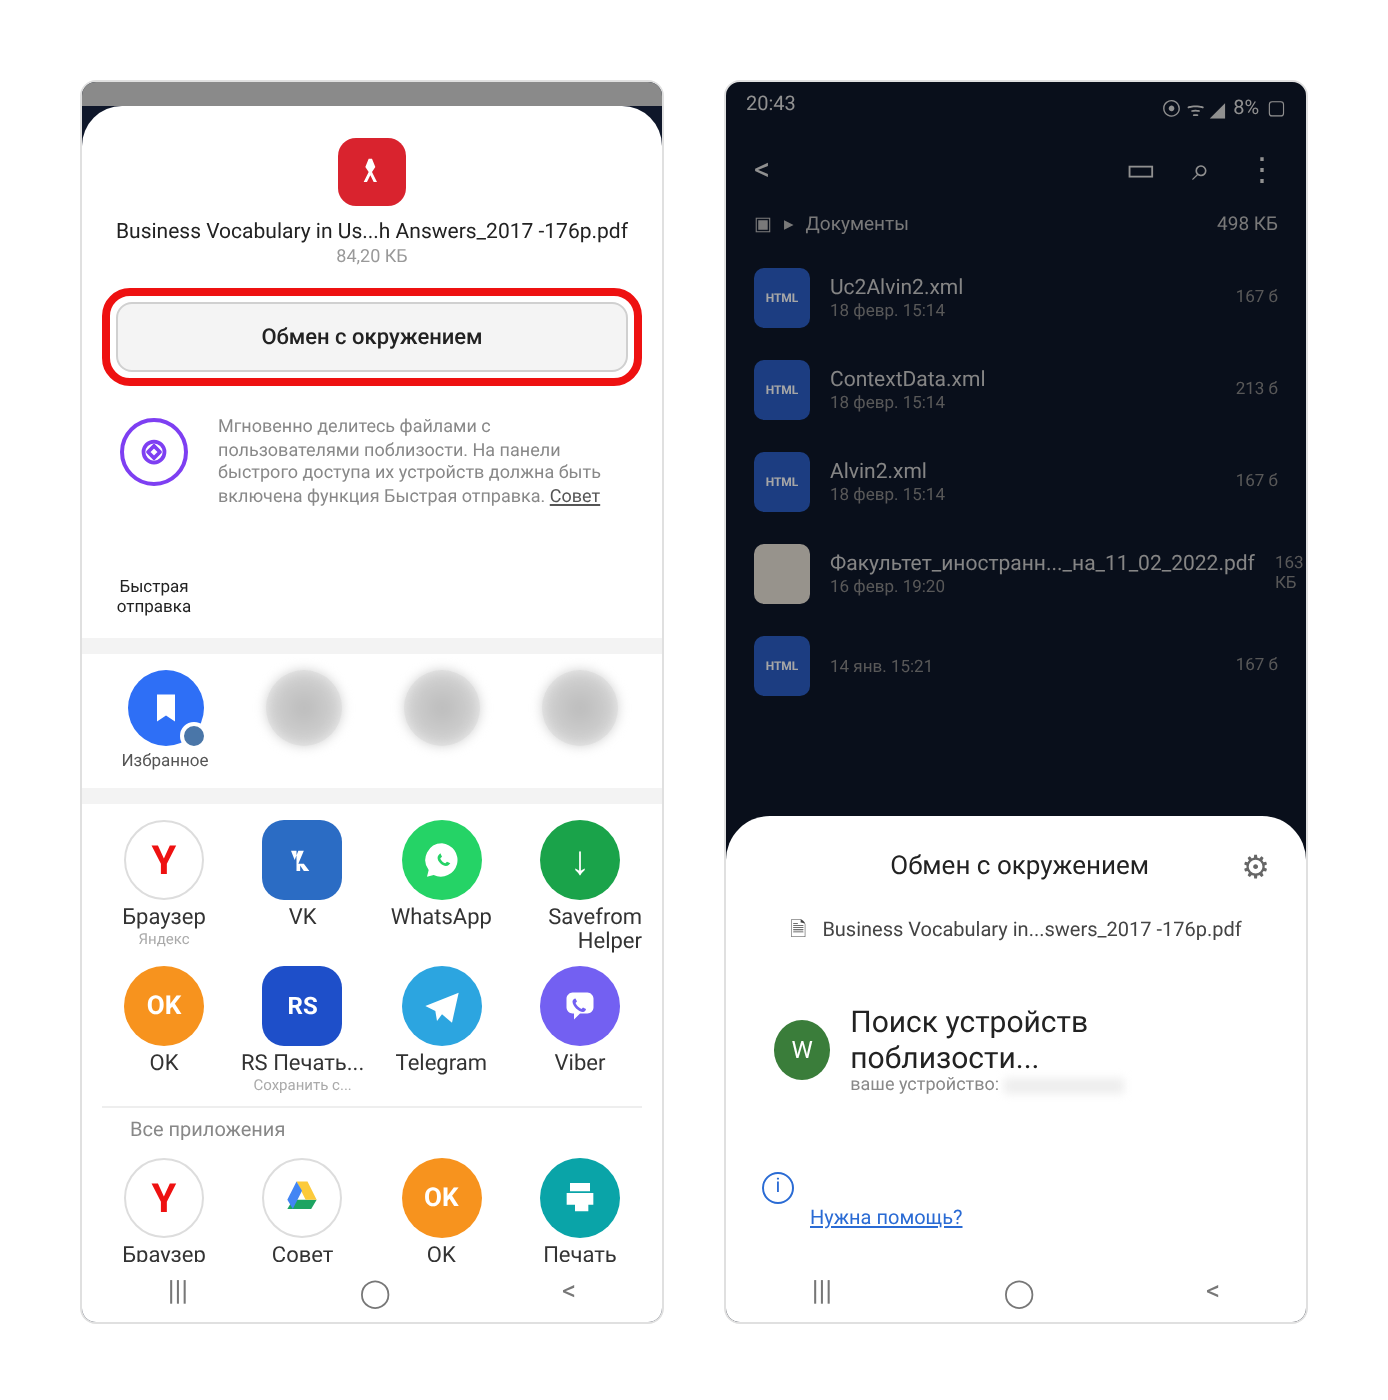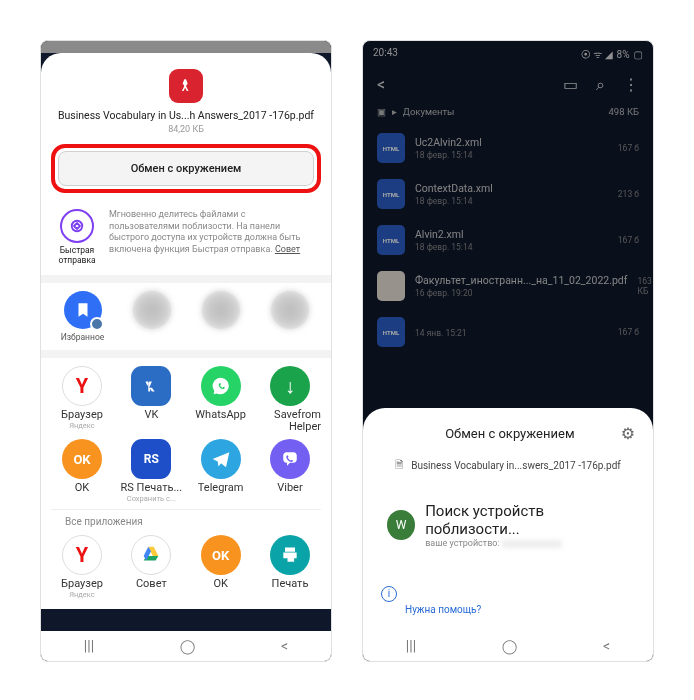--- a/index.html
+++ b/index.html
@@ -15,21 +15,21 @@
   .pdf-icon svg { width:20px; height:20px; }
   .file-name { font-size:10.5px; color:#222; }
   .file-size { font-size:9px; color:#999; margin-top:2px; }
   .nearby-btn-wrap { padding:4px 10px 10px; }
   .nearby-btn { border:4px solid #e11; border-radius:14px; padding:3px; }
   .nearby-btn-inner { background:#f4f4f4; border:1px solid #d0d0d0; border-radius:8px; text-align:center; padding:10px 0; font-size:11px; font-weight:500; color:#222; }
   .quick-row { display:flex; align-items:flex-start; padding:6px 14px 10px; gap:10px; border-bottom:8px solid #f3f3f3;}
   .quick-icon { width:34px; height:34px; border-radius:50%; background:#fff; border:2px solid #7e3ff2; display:flex; align-items:center; justify-content:center; flex-shrink:0;}
   .quick-icon svg{width:18px;height:18px;}
   .quick-label { font-size:8.5px; color:#222; text-align:center; width:44px; margin-top:2px;}
-  .quick-col{display:flex;flex-direction:column;align-items:center;}
+  .quick-col{display:flex;flex-direction:column;align-items:center;gap:44px;}
   .quick-text { font-size:9px; color:#888; line-height:1.3; }
   .quick-text u{color:#555;}
   .fav-row { display:flex; padding:8px 10px 8px; gap:6px; border-bottom:8px solid #f3f3f3;}
   .fav-item { flex:1; display:flex; flex-direction:column; align-items:center; }
   .fav-circ { width:38px; height:38px; border-radius:50%; background:#eee; position:relative; filter:blur(0);}
   .fav-circ.bm{background:#2e6ff6;display:flex;align-items:center;justify-content:center;}
   .fav-circ.bm svg{width:18px;height:18px;}
   .fav-circ .blur{position:absolute;inset:0;border-radius:50%;background:radial-gradient(#bbb,#ddd);filter:blur(3px);}
   .vk-badge{position:absolute;right:-2px;bottom:-2px;width:14px;height:14px;border-radius:50%;background:#4a76a8;border:2px solid #fff;}
   .fav-lbl{font-size:8.5px;color:#555;margin-top:3px;}
@@ -61,21 +61,21 @@
   .bs-hdr{display:flex;align-items:center;justify-content:space-between;padding:4px 18px 10px;}
   .bs-title{font-size:13px;color:#222;flex:1;text-align:center;}
   .bs-gear{color:#666;}
   .bs-file{display:flex;align-items:center;gap:8px;justify-content:center;padding:4px 18px 12px;font-size:10px;color:#444;}
   .bs-search{display:flex;align-items:center;gap:10px;padding:16px 24px;}
   .bs-av{width:30px;height:30px;border-radius:50%;background:#3a7d3a;color:#fff;display:flex;align-items:center;justify-content:center;font-size:12px;}
   .bs-st{font-size:15px;color:#222;}
   .bs-sd{font-size:9px;color:#888;}
   .bs-sd .bl{display:inline-block;width:60px;height:8px;background:#eee;filter:blur(2px);vertical-align:middle;}
   .bs-help{display:flex;align-items:center;gap:8px;padding:8px 18px;font-size:10px;}
-  .bs-help a{color:#2a6bd4;margin-top:32px;}
+  .bs-help a{color:#2a6bd4;text-decoration:underline;margin-top:32px;}
   .info-circ{width:16px;height:16px;border:1.5px solid #2a6bd4;border-radius:50%;display:flex;align-items:center;justify-content:center;color:#2a6bd4;font-size:10px;}
 </style>
 </head>
 <body>
 
 <div class="phone left">
   <div class="dim"></div>
   <div class="sheet">
     <div class="file-head">
       <div class="pdf-icon">

